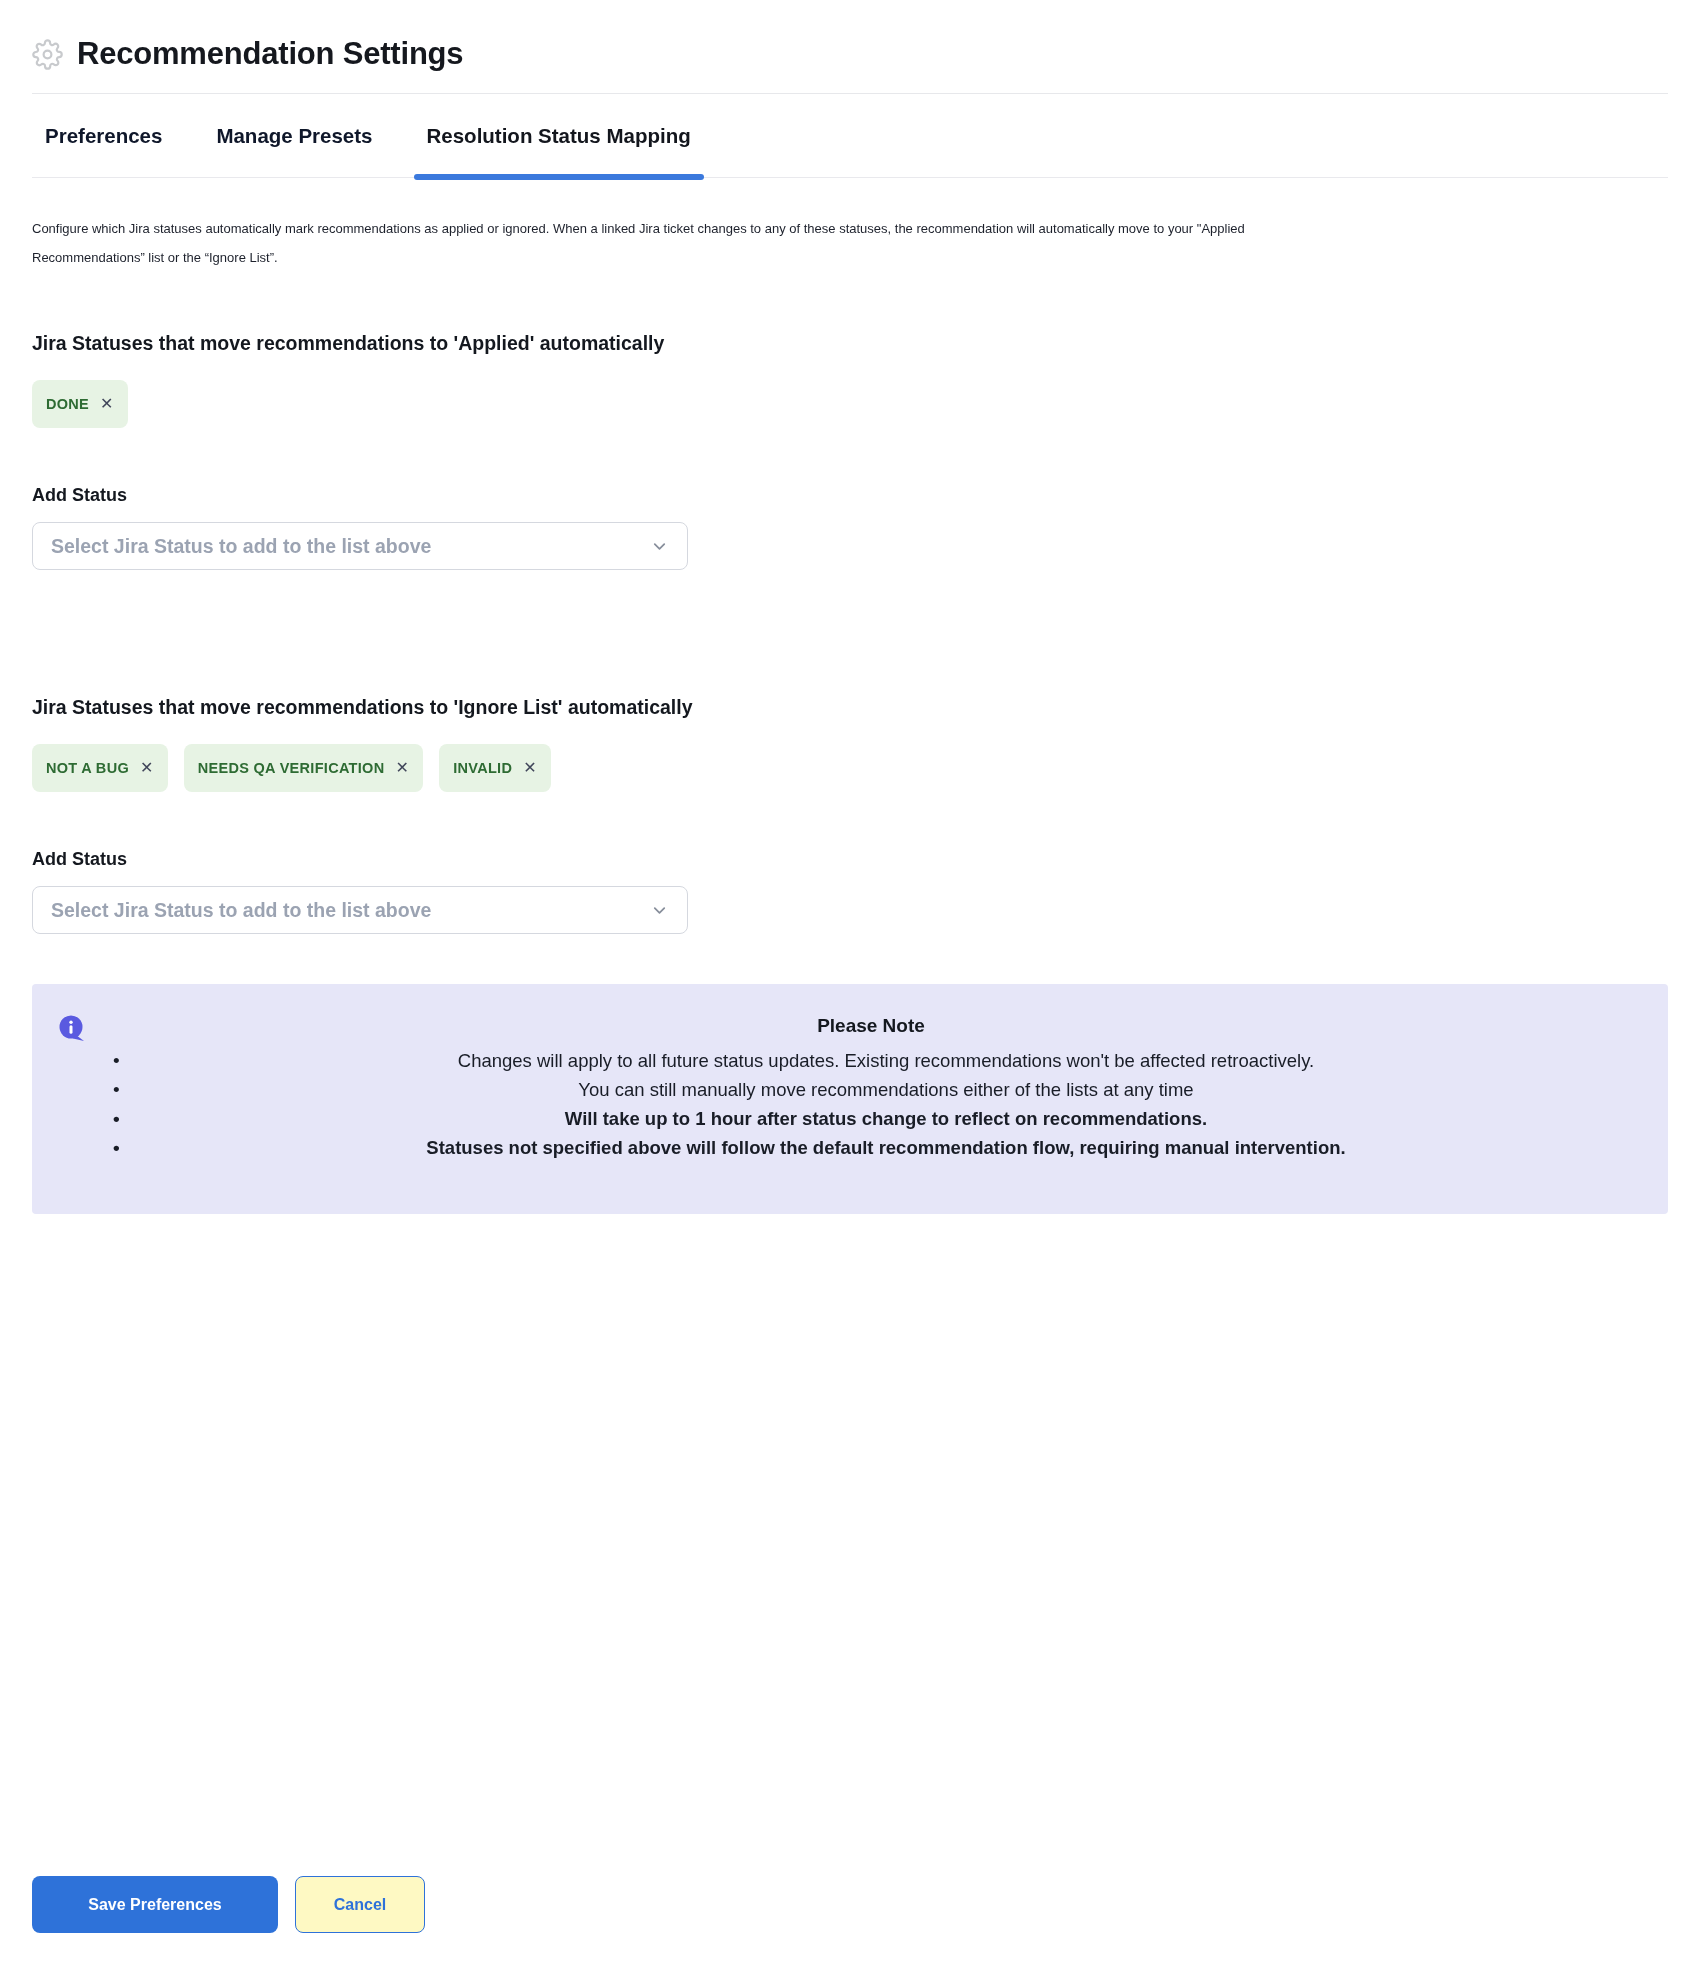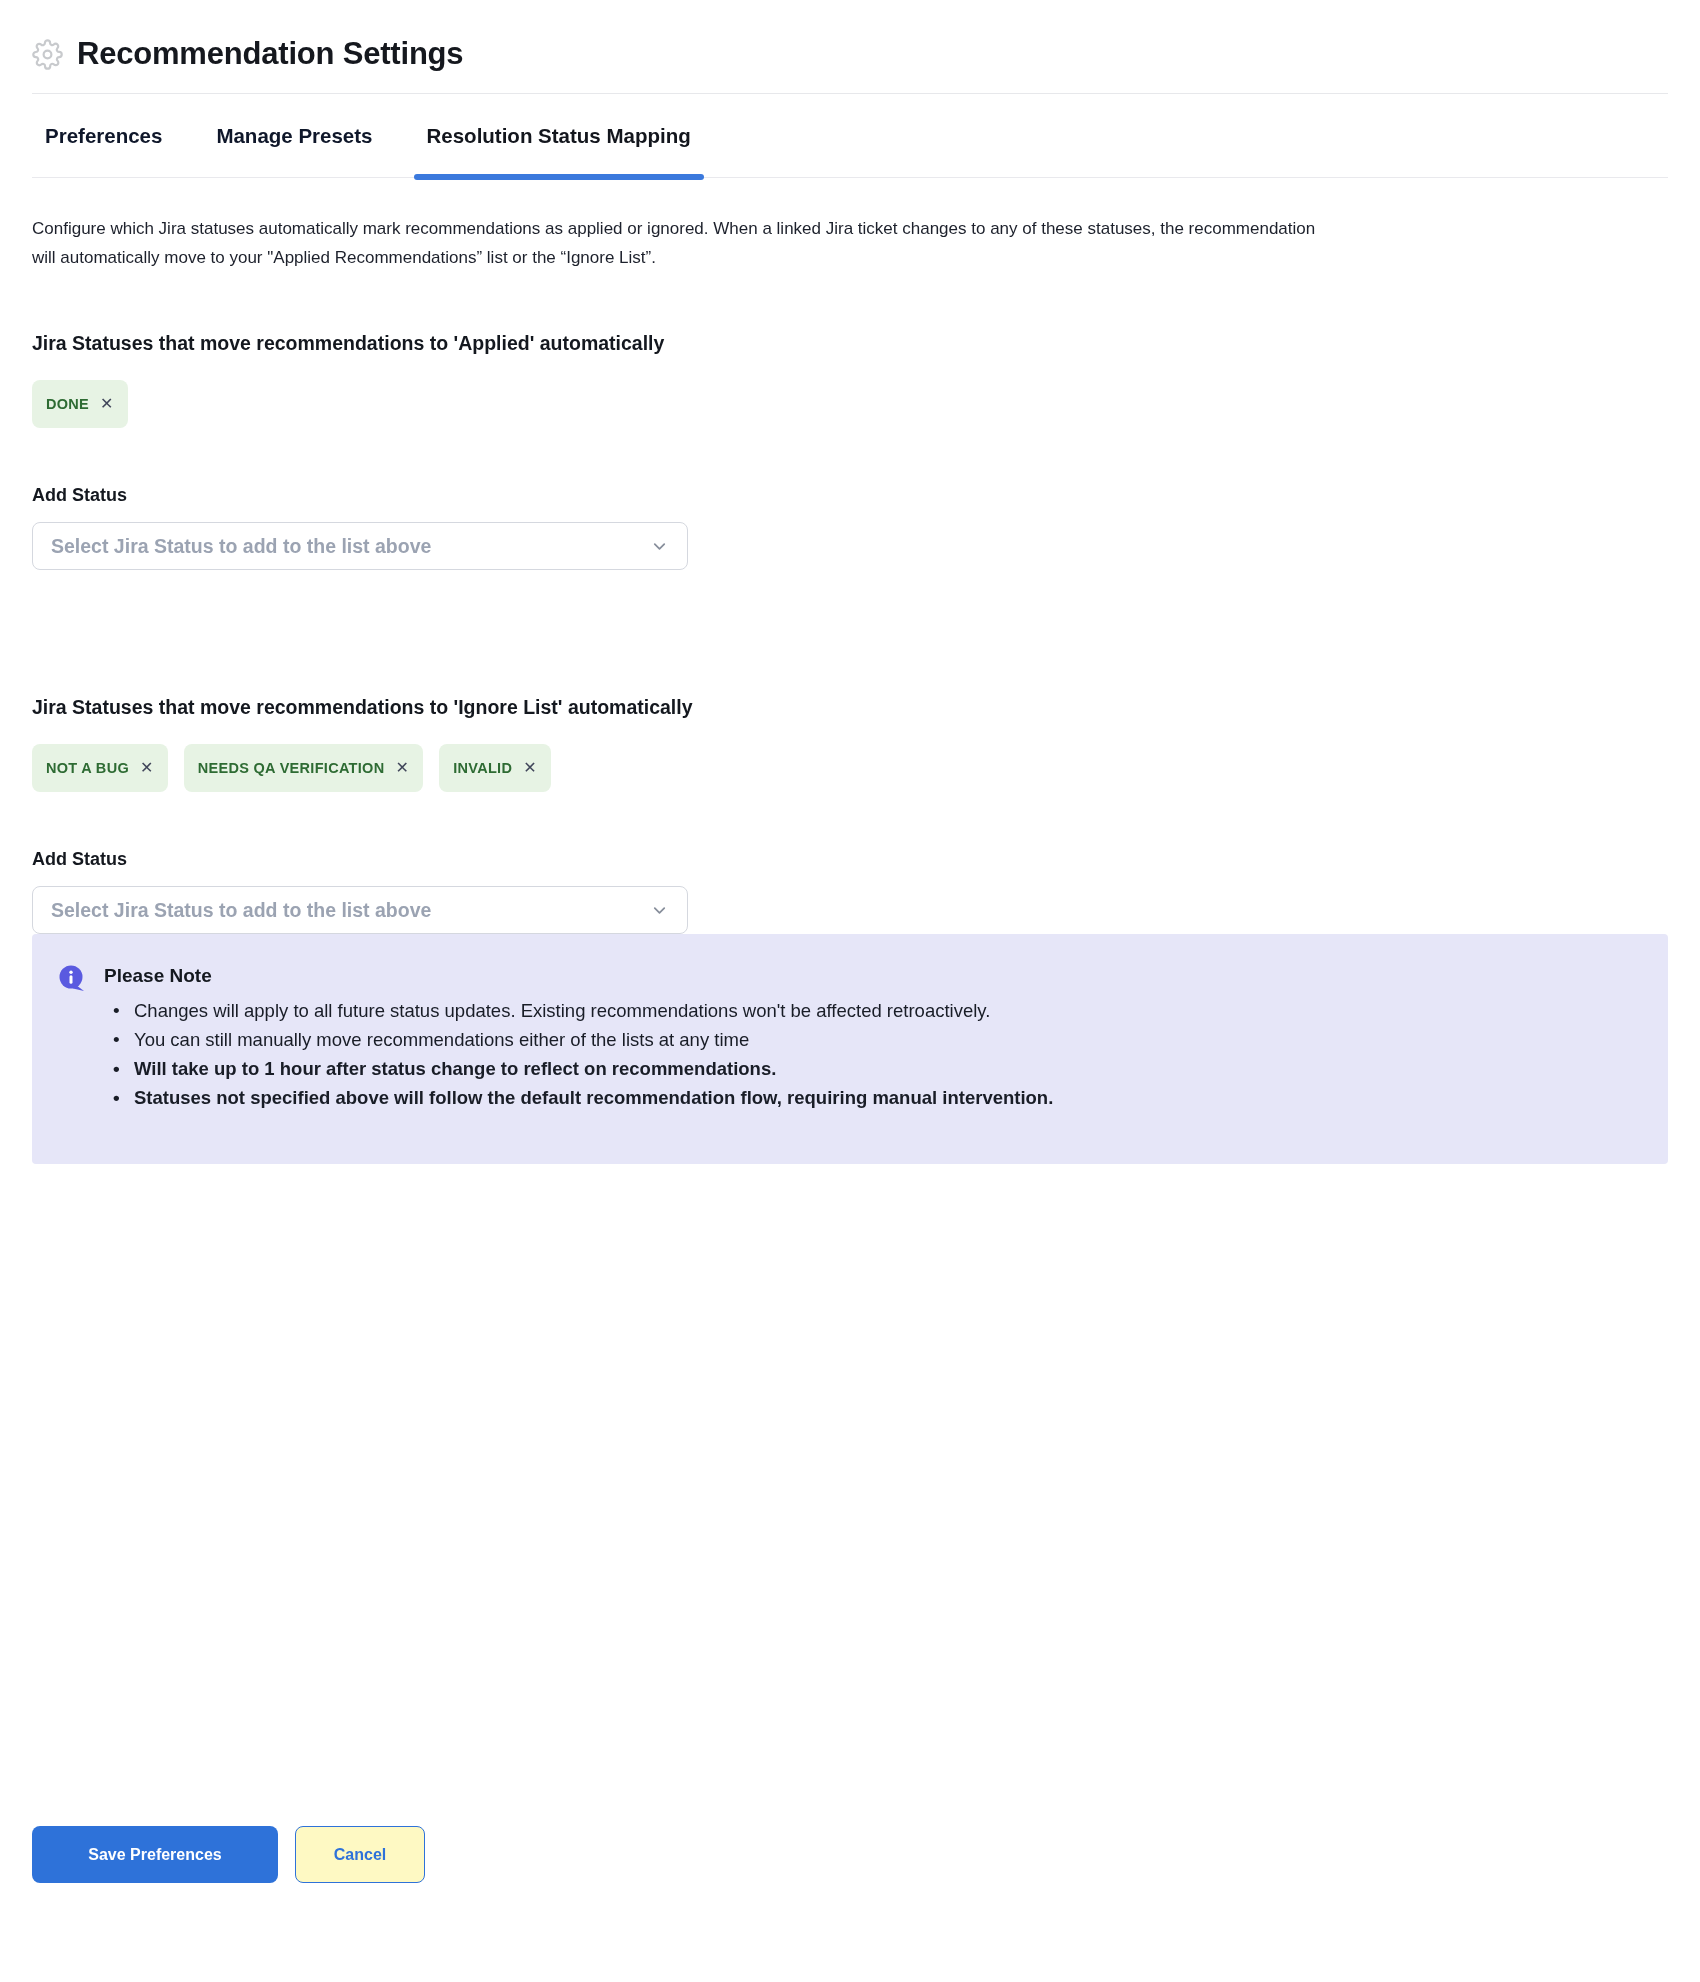--- a/index.html
+++ b/index.html
@@ -26,21 +26,21 @@
     font-size: 20.5px; color: #0f172a; font-weight: 700; padding: 0 13px;
     height: 100%; display: flex; align-items: center; position: relative; cursor: pointer;
   }
   .tab.active { color: #13161d; font-weight: 700; }
   .tab.active::after {
     content: ""; position: absolute; left: 0; right: 0; bottom: -3px; height: 6px;
     background: var(--tab-underline, #3b79dd); border-radius: 3px;
   }
 
   
-  .description { font-size: 17px; line-height: 29px; color: #1d212c; margin-top: 36px; max-width: 1305px; }
+  .description { font-size: 13px; line-height: 29px; color: #1d212c; margin-top: 36px; max-width: 1305px; }
 
   
   .section-heading { font-size: 19.5px; font-weight: 700; color: #14181f; margin-top: 60px; }
   .section-heading.mt-xl { margin-top: 126px; }
 
   .chips { display: flex; gap: 16px; margin-top: 25px; }
   .chip {
     background: var(--chip-bg, #e7f3e4); color: var(--chip-text, #2e6b33);
     font-weight: 700; font-size: 14.5px; letter-spacing: 0.3px;
     padding: 0 14px; height: 48px; display: inline-flex; align-items: center; gap: 11px;
@@ -54,22 +54,22 @@
     margin-top: 16px; width: 656px; height: 48px;
     border: 1px solid #d5d8df; border-radius: 8px; background: #fff;
     display: flex; align-items: center; justify-content: space-between;
     padding: 0 18px; cursor: pointer;
   }
   .select-placeholder { color: #9ba3b2; font-size: 19.5px; font-weight: bold; }
   .chevron-icon { width: 19px; height: 19px; color: #878e9b; flex: none; }
 
   
   .note {
-    background: var(--note-bg, #e6e6f8); border-radius: 4px; 
-    padding: 27px 30px 52px 26px; display: flex; gap: 18px;
+    background: var(--note-bg, #e6e6f8); border-radius: 4px; margin-top: 50px;
+    padding: 27px 30px 52px 26px; display: flex; gap: 18px; text-align: center;
   }
   .info-icon { width: 28px; height: 28px; flex: none; margin-top: 3px; }
   .note-body { flex: 1; }
   .note-title { font-size: 19px; font-weight: 700; color: #14181f; margin: 4px 0 0 0; }
   .note-list { margin: 9px 0 0 0; padding: 0 0 0 30px; list-style: none; }
   .note-list li { font-size: 18.5px; color: #191d27; line-height: 29px; position: relative; }
   .note-list li::before { content: "\2022"; position: absolute; left: -21px; font-size: 19px; }
   .note-list li.bold { font-weight: 700; }
 
   

